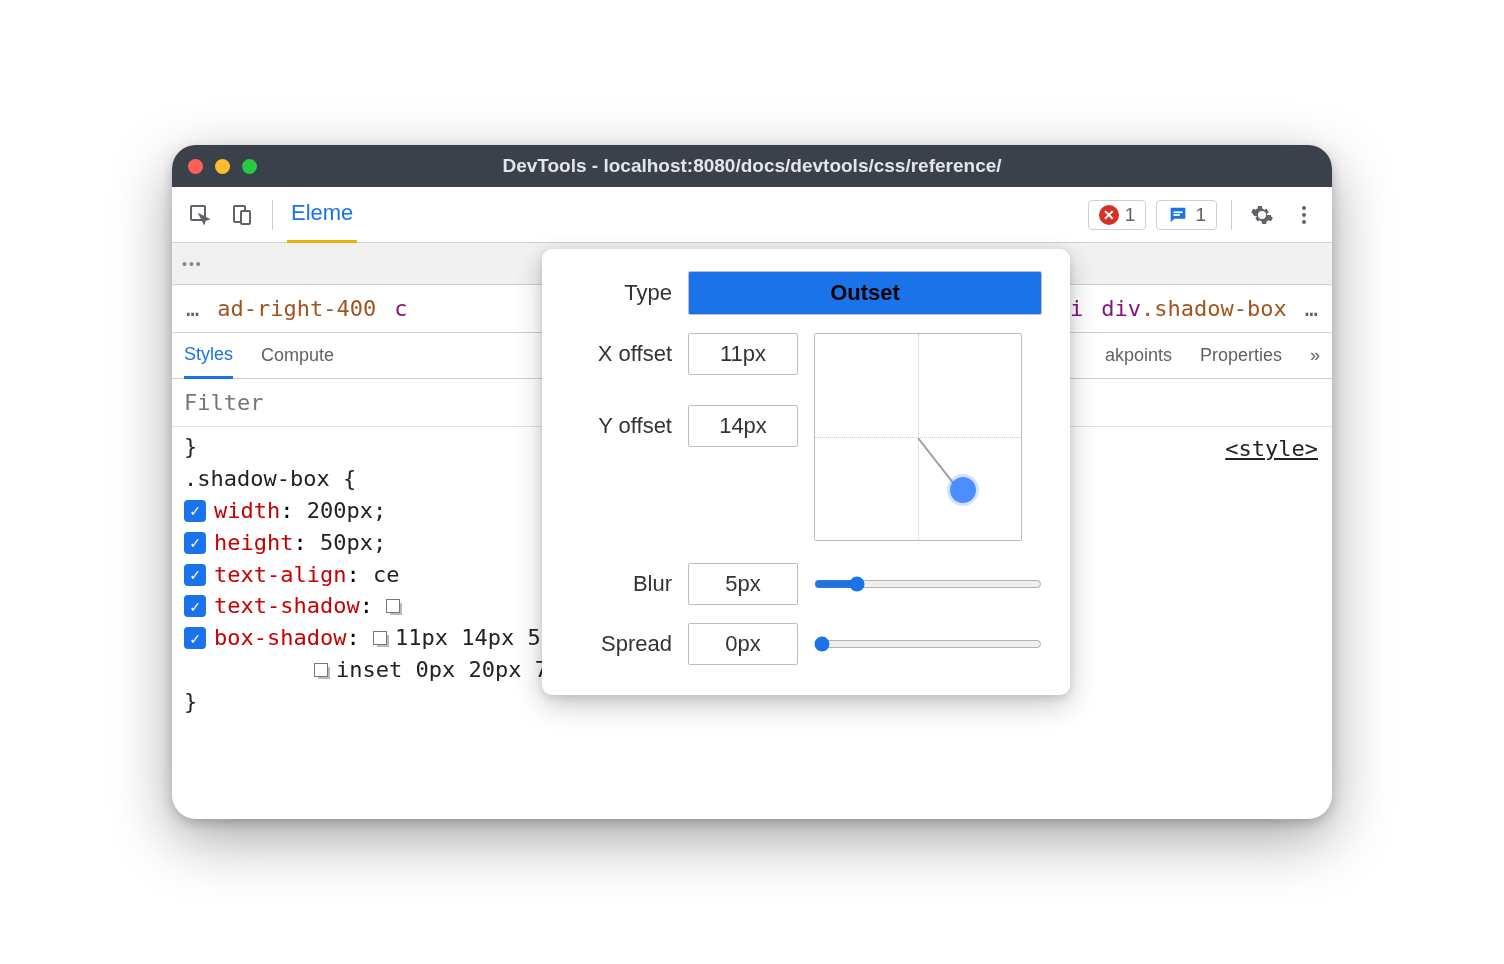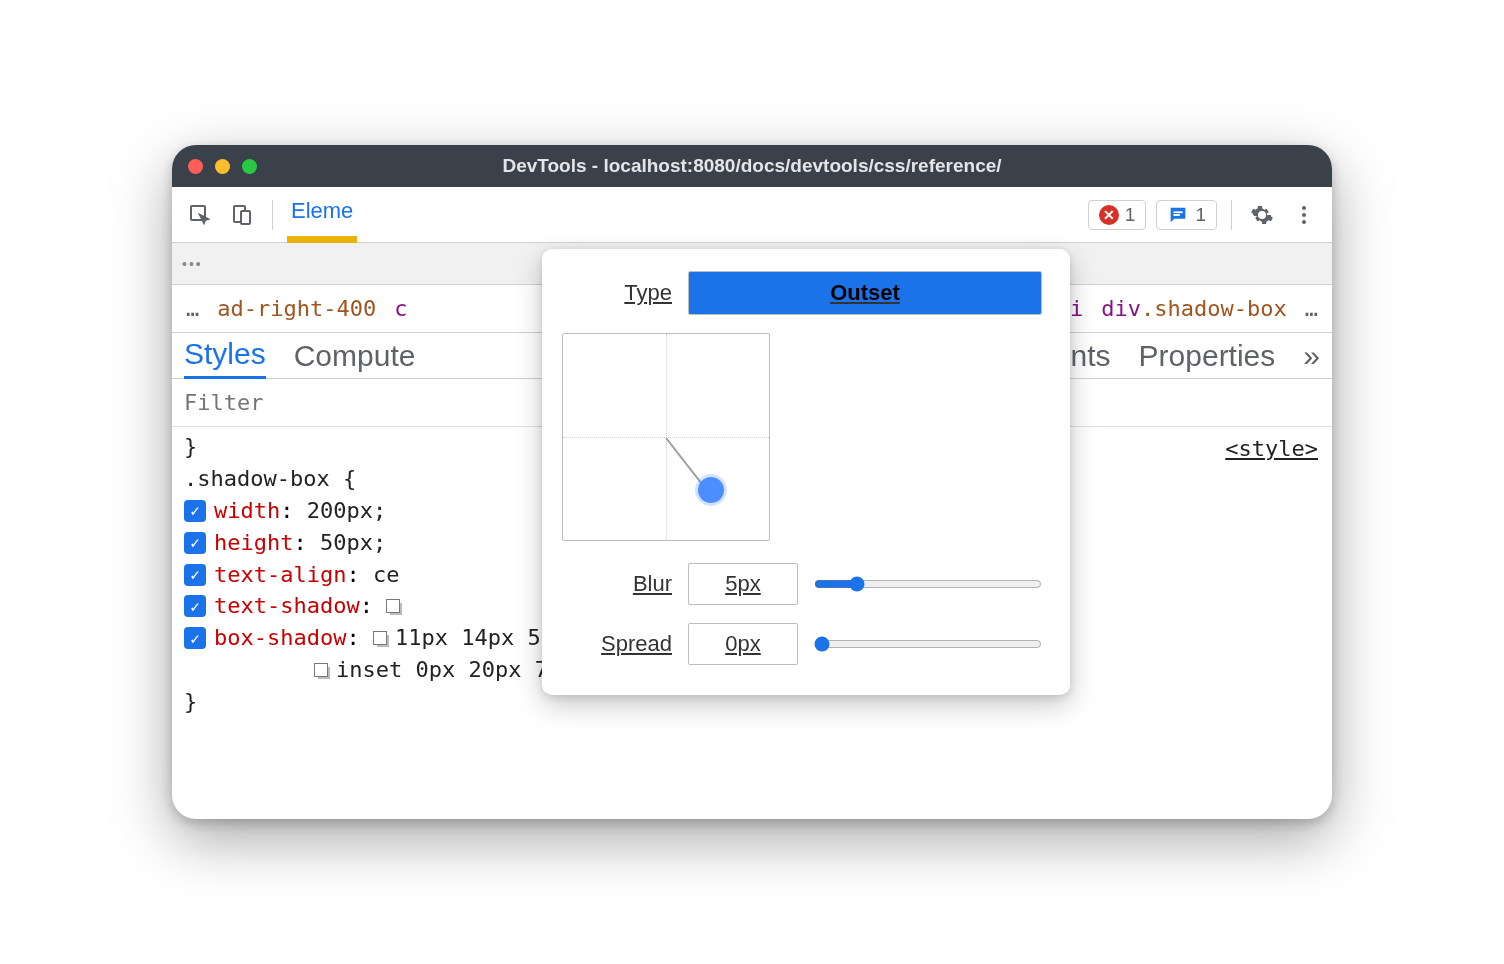--- a/index.html
+++ b/index.html
@@ -47,21 +47,21 @@
     gap: 10px;
     font-size: 22px;
     color: #5f6368;
     background: #fff;
   }
   .tool-icon { width: 32px; height: 32px; display: flex; align-items: center; justify-content: center; color: #444; }
   .tool-icon svg { width: 24px; height: 24px; }
   .vsep { width: 1px; height: 30px; background: #d0d0d0; margin: 0 4px; }
   .tab-active {
     color: #1a73e8;
-    border-bottom: 7px solid #eab308;
+    border-bottom: 3px solid #eab308;
     height: 56px;
     display: flex;
     align-items: center;
     padding: 0 4px;
   }
   .spacer { flex: 1; }
   .badge {
     display: flex;
     align-items: center;
     gap: 6px;
@@ -99,21 +99,21 @@
   }
   .breadcrumb-bar .ell { color: #5f6368; }
   .breadcrumb-bar .cls { color: #a0541e; }
   .breadcrumb-bar .tag { color: #881280; }
   .panel-tabs {
     height: 46px;
     border-bottom: 1px solid #d0d0d0;
     display: flex;
     align-items: center;
     padding: 0 12px;
-    font-size: 30px;
+    font-size: 18px;
     color: #5f6368;
     gap: 28px;
   }
   .panel-tabs .ptab { height: 46px; display: flex; align-items: center; }
   .panel-tabs .ptab.active { color: #1a73e8; border-bottom: 3px solid #1a73e8; }
   .filter-row {
     height: 48px;
     border-bottom: 1px solid #e0e0e0;
     display: flex;
     align-items: center;
@@ -166,21 +166,21 @@
     left: 370px;
     top: 104px;
     width: 528px;
     background: #fff;
     border-radius: 10px;
     box-shadow: 0 10px 28px rgba(0,0,0,0.22), 0 2px 8px rgba(0,0,0,0.12);
     padding: 22px 28px 30px 20px;
     font-size: 22px;
     color: #333;
   }
-  .prow { display: flex; align-items: center; margin-bottom: 18px; gap: 16px; text-decoration: underline; }
+  .prow { display: flex; align-items: center; margin-bottom: 18px; gap: 16px; }
   .plabel { width: 110px; text-align: right; color: #333; }
   .segmented { display: flex; border: 1px solid #bdbdbd; border-radius: 2px; overflow: hidden; flex: 1; }
   .segmented button {
     flex: 1; border: none; background: #fff; font-size: 22px; padding: 8px 0; font-weight: 600; cursor: pointer;
   }
   .segmented button.active { background: #1a73e8; color: #000000; }
   .numbox {
     border: 1px solid #bdbdbd; border-radius: 2px; width: 110px; height: 42px;
     display: flex; align-items: center; justify-content: center; font-size: 22px;
   }
@@ -316,20 +316,30 @@
 
   <div class="popover">
     <div class="prow">
       <div class="plabel">Type</div>
       <div class="segmented">
         <button class="active">Outset</button>
       </div>
     </div>
 
     <div class="prow" style="align-items:flex-start;">
+      <div class="offset-col">
+        <div style="display:flex;align-items:center;gap:16px;">
+          <div class="plabel">X offset</div>
+          <div class="numbox">11px</div>
+        </div>
+        <div style="display:flex;align-items:center;gap:16px;">
+          <div class="plabel">Y offset</div>
+          <div class="numbox">14px</div>
+        </div>
+      </div>
       <div class="xy-grid">
         <div class="hline"></div>
           <div class="vline"></div>
         <div class="vec"></div>
         <div class="knob"></div>
       </div>
     </div>
 
     <div class="prow" style="margin-top:22px;">
       <div class="plabel">Blur</div>

